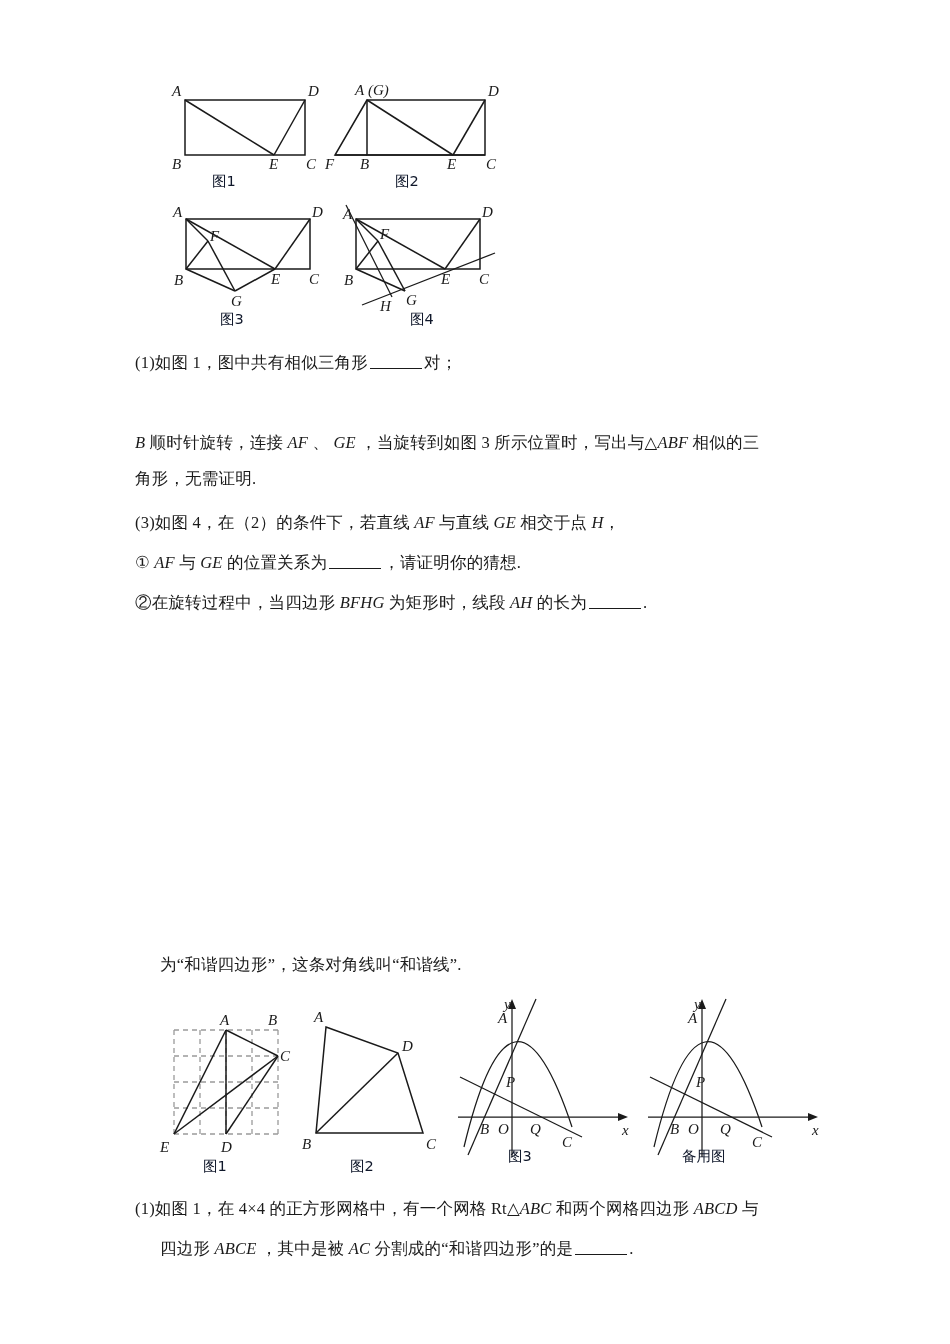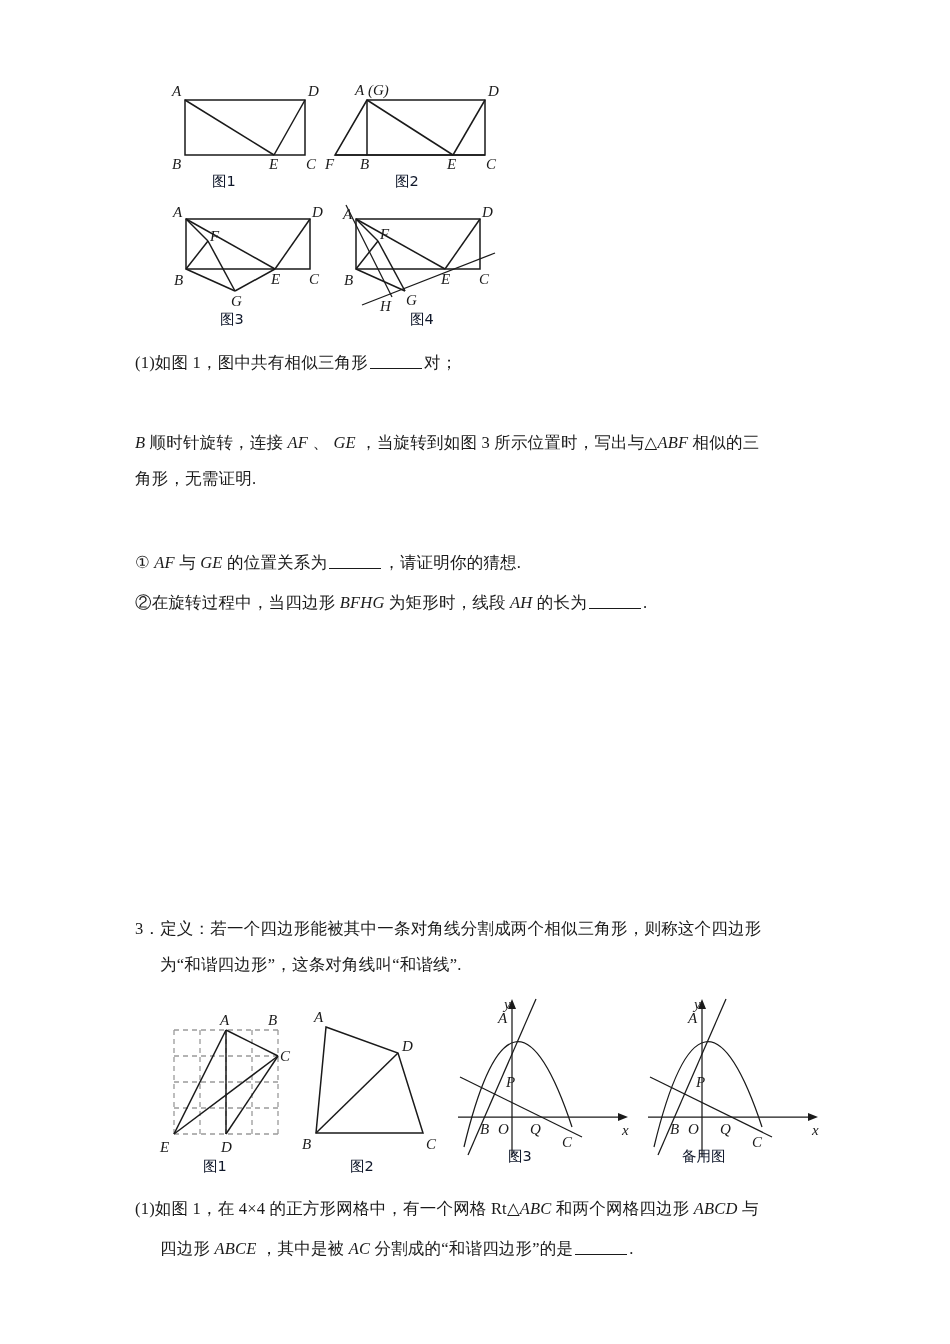--- a/index.html
+++ b/index.html
@@ -203,32 +203,32 @@
 
 
   <div class="txt" style="left:135px; top:432px;">
     <i>B</i><span> 顺时针旋转，连接 </span><i>AF</i><span> 、 </span><i>GE</i><span> ，当旋转到如图 3 所示位置时，写出与△</span><i>ABF</i><span> 相似的三</span>
   </div>
 
   <div class="txt" style="left:135px; top:468px;">
     <span>角形，无需证明.</span>
   </div>
 
+  <div class="txt" style="left:135px; top:512px;">
+    <span>(3)如图 4，在（2）的条件下，若直线 </span><i>AF</i><span> 与直线 </span><i>GE</i><span> 相交于点 </span><i>H</i><span>，</span>
+  </div>
 
   <div class="txt" style="left:135px; top:592px;">
     <span>②在旋转过程中，当四边形 </span><i>BFHG</i><span> 为矩形时，线段 </span><i>AH</i><span> 的长为</span><span class="blank"></span><span>.</span>
   </div>
 
   <div class="txt" style="left:135px; top:552px;">
     <span>① </span><i>AF</i><span> 与 </span><i>GE</i><span> 的位置关系为</span><span class="blank"></span><span>，请证明你的猜想.</span>
   </div>
 
-  <div class="txt" style="left:135px; top:918px;">
-    <span>3．定义：若一个四边形能被其中一条对角线分割成两个相似三角形，则称这个四边形</span>
-  </div>
   <div class="txt" style="left:160px; top:954px;">
     <span>为“和谐四边形”，这条对角线叫“和谐线”.</span>
   </div>
 
   <div class="fig-row-3">
 
     <div class="fig-box" style="left:8px; top:10px;">
       <svg width="135" height="160" viewBox="0 0 135 160">
 
         <g class="grid-dash">

